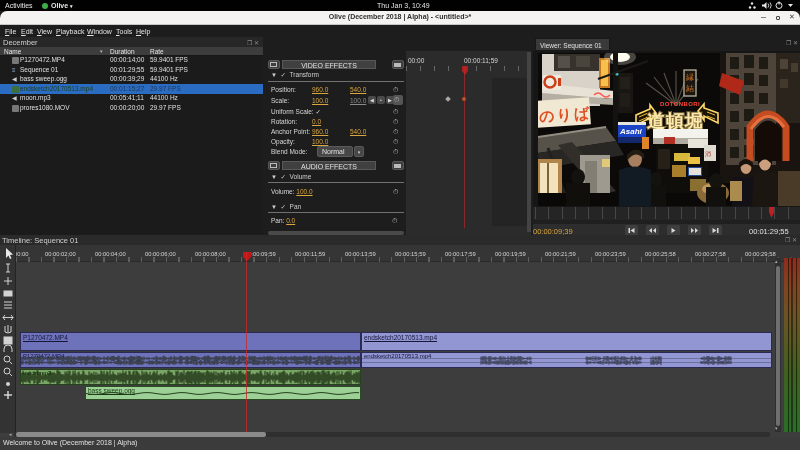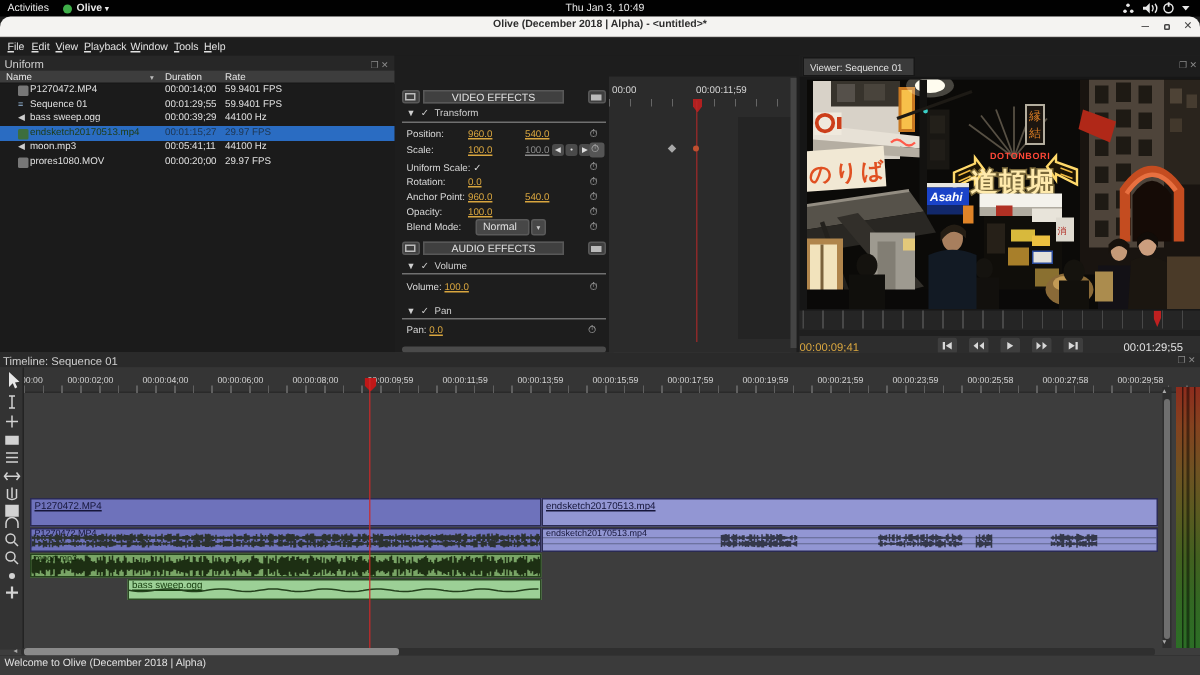--- a/index.html
+++ b/index.html
@@ -43,21 +43,21 @@
 <div class="abs" style="left:5px;top:28px;font-size:7px;color:#e2e2e2;"><span style="text-decoration:underline">F</span>ile</div>
     <div class="abs" style="left:21px;top:28px;font-size:7px;color:#e2e2e2;"><span style="text-decoration:underline">E</span>dit</div>
     <div class="abs" style="left:37px;top:28px;font-size:7px;color:#e2e2e2;"><span style="text-decoration:underline">V</span>iew</div>
     <div class="abs" style="left:56px;top:28px;font-size:7px;color:#e2e2e2;"><span style="text-decoration:underline">P</span>layback</div>
     <div class="abs" style="left:87px;top:28px;font-size:7px;color:#e2e2e2;"><span style="text-decoration:underline">W</span>indow</div>
     <div class="abs" style="left:116px;top:28px;font-size:7px;color:#e2e2e2;"><span style="text-decoration:underline">T</span>ools</div>
     <div class="abs" style="left:136px;top:28px;font-size:7px;color:#e2e2e2;"><span style="text-decoration:underline">H</span>elp</div>
 
 <div class="abs" style="left:0;top:37px;width:263px;height:198px;background:#1b1b1b;">
   <div class="abs" style="left:0;top:0;width:263px;height:10px;background:#272727;">
-    <div class="abs" style="left:3px;top:1px;font-size:7.5px;color:#cfcfcf;">Uniform</div>
+    <div class="abs" style="left:3px;top:1px;font-size:7.5px;color:#cfcfcf;">December</div>
     <div class="abs" style="left:247px;top:2px;font-size:6px;color:#8a8a8a;">❐ ✕</div>
   </div>
   <div class="abs" style="left:0;top:10px;width:263px;height:9px;background:#3d3d3d;border-bottom:1px solid #181818;">
     <div class="abs t7" style="left:4px;top:1px;color:#e6e6e6;">Name</div>
     <div class="abs" style="left:100px;top:1px;color:#bbb;font-size:5px;">▾</div>
     <div class="abs t7" style="left:110px;top:1px;color:#e6e6e6;">Duration</div>
     <div class="abs t7" style="left:150px;top:1px;color:#e6e6e6;">Rate</div>
   </div>
 </div>
 
@@ -332,21 +332,21 @@
 </svg>
 </div>
 
 <div id="vctl">
   <div class="abs" style="left:533px;top:224px;width:267px;height:11px;background:#2d2d2d;"></div>
   <div class="abs" style="left:533px;top:206px;width:267px;height:14px;background:#252525;border-top:1px solid #171717;"></div>
   <div class="abs" style="left:535px;top:207px;width:263px;height:12px;background:repeating-linear-gradient(90deg,#484848 0,#484848 1px,transparent 1px,transparent 13.3px);"></div>
   <div class="abs" style="left:769px;top:207px;width:5px;height:11px;background:#bf2020;clip-path:polygon(0 0,100% 0,100% 45%,50% 100%,0 45%);"></div>
   <div class="abs" style="left:533px;top:220px;width:267px;height:4px;background:#1f1f1f;"></div>
 
-  <div class="abs" style="left:533px;top:227px;font-size:7.5px;"><span class="orange">00:00:09;41</span></div>
+  <div class="abs" style="left:533px;top:227px;font-size:7.5px;"><span class="orange">00:00:09;39</span></div>
   <div class="abs" style="left:749px;top:227px;font-size:7.5px;color:#e0e0e0;">00:01:29;55</div>
   <svg class="abs" style="left:625px;top:225px;" width="97" height="11" viewBox="0 0 97 11">
     <g fill="#3e3e3e">
           <rect x="0" y="0" width="13" height="11" rx="2"></rect>
           <rect x="21" y="0" width="13" height="11" rx="2"></rect>
           <rect x="42" y="0" width="13" height="11" rx="2"></rect>
           <rect x="63" y="0" width="13" height="11" rx="2"></rect>
           <rect x="84" y="0" width="13" height="11" rx="2"></rect>
         </g>
     <g fill="#d8d8d8">

